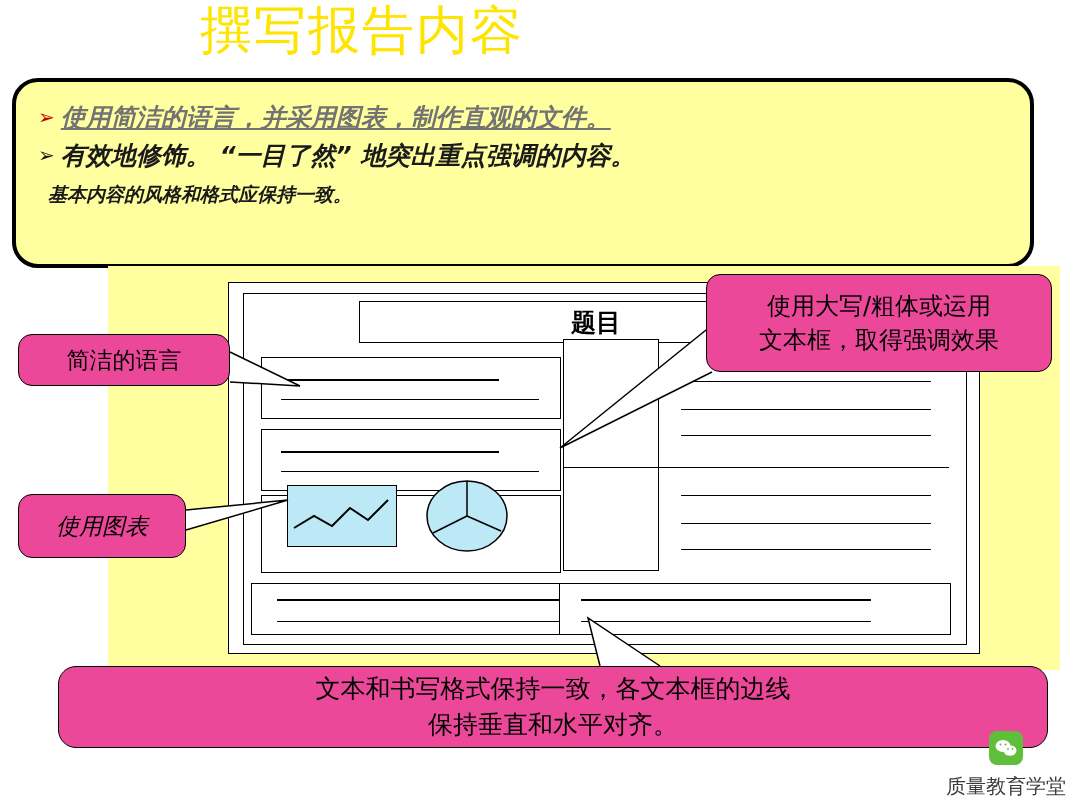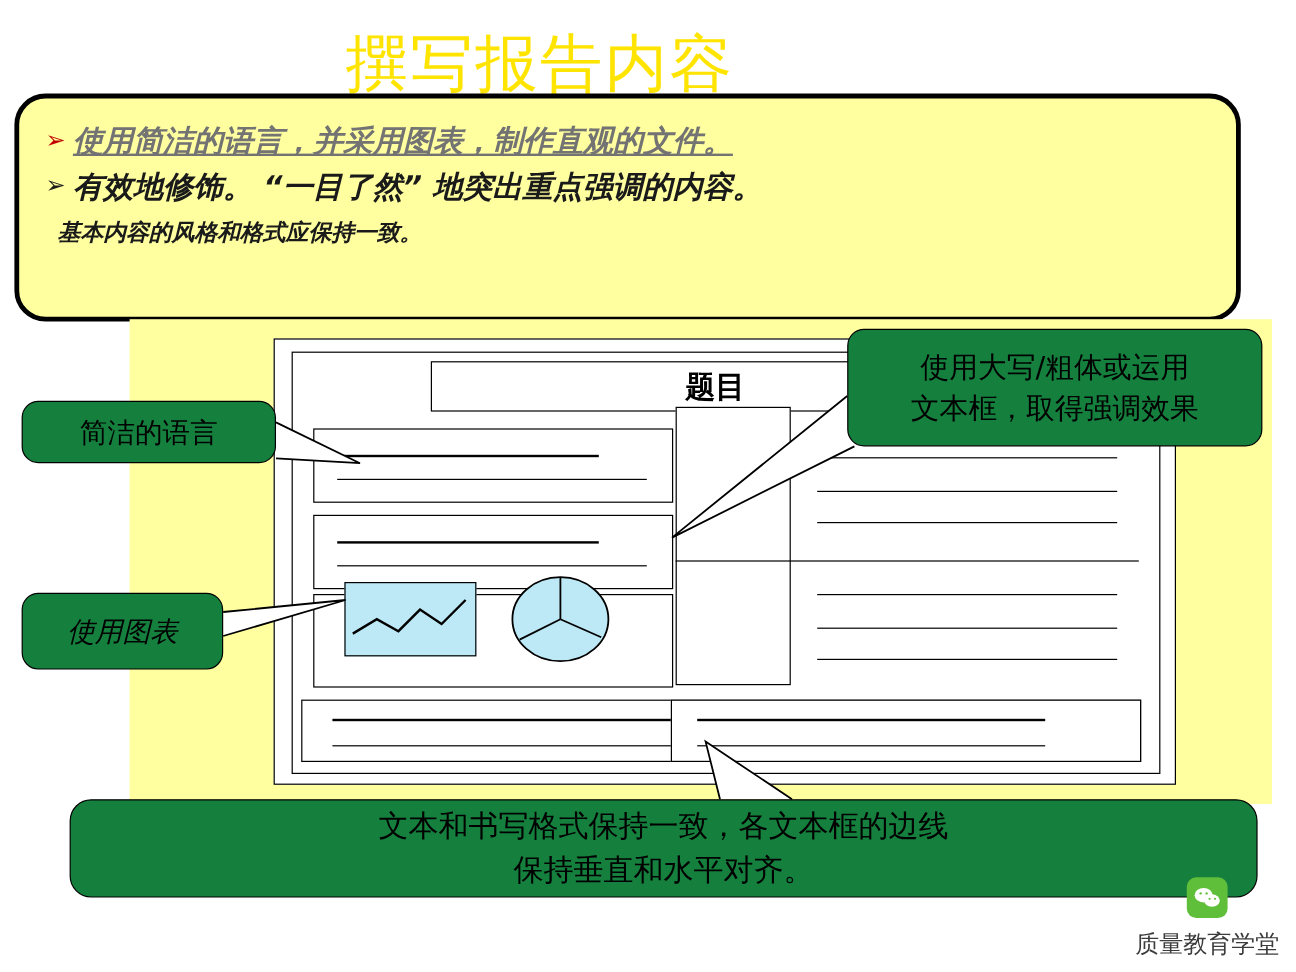--- a/index.html
+++ b/index.html
@@ -19,28 +19,28 @@
     position: absolute;
     left: 0; top: 0;
     width: 1080px;
     height: 810px;
   }
 
   
   .slide-title {
     position: absolute;
     left: 200px;
-    top: 24px;
+    top: 0;
     width: 500px;
     font-size: 52px;
     line-height: 60px;
     color: #ffe400;
     font-weight: normal;
     font-family: "DejaVu Sans", sans-serif;
-    text-align: center;
+    text-align: left;
     letter-spacing: 2px;
   }
 
   
   .top-callout {
     position: absolute;
     left: 12px;
     top: 78px;
     width: 1022px;
     height: 190px;
@@ -144,21 +144,21 @@
     position: absolute;
     border: 1px solid #000000;
     background: #bde8f5;
     box-sizing: border-box;
   }
   .chart-rect svg { display: block; }
 
   
   .bubble {
     position: absolute;
-    background: #15803d;
+    background: #ec4899;
     border: 1px solid #000000;
     border-radius: 14px;
     box-sizing: border-box;
     display: flex;
     align-items: center;
     justify-content: center;
     text-align: center;
     font-family: "DejaVu Sans", sans-serif;
     color: #000000;
   }

